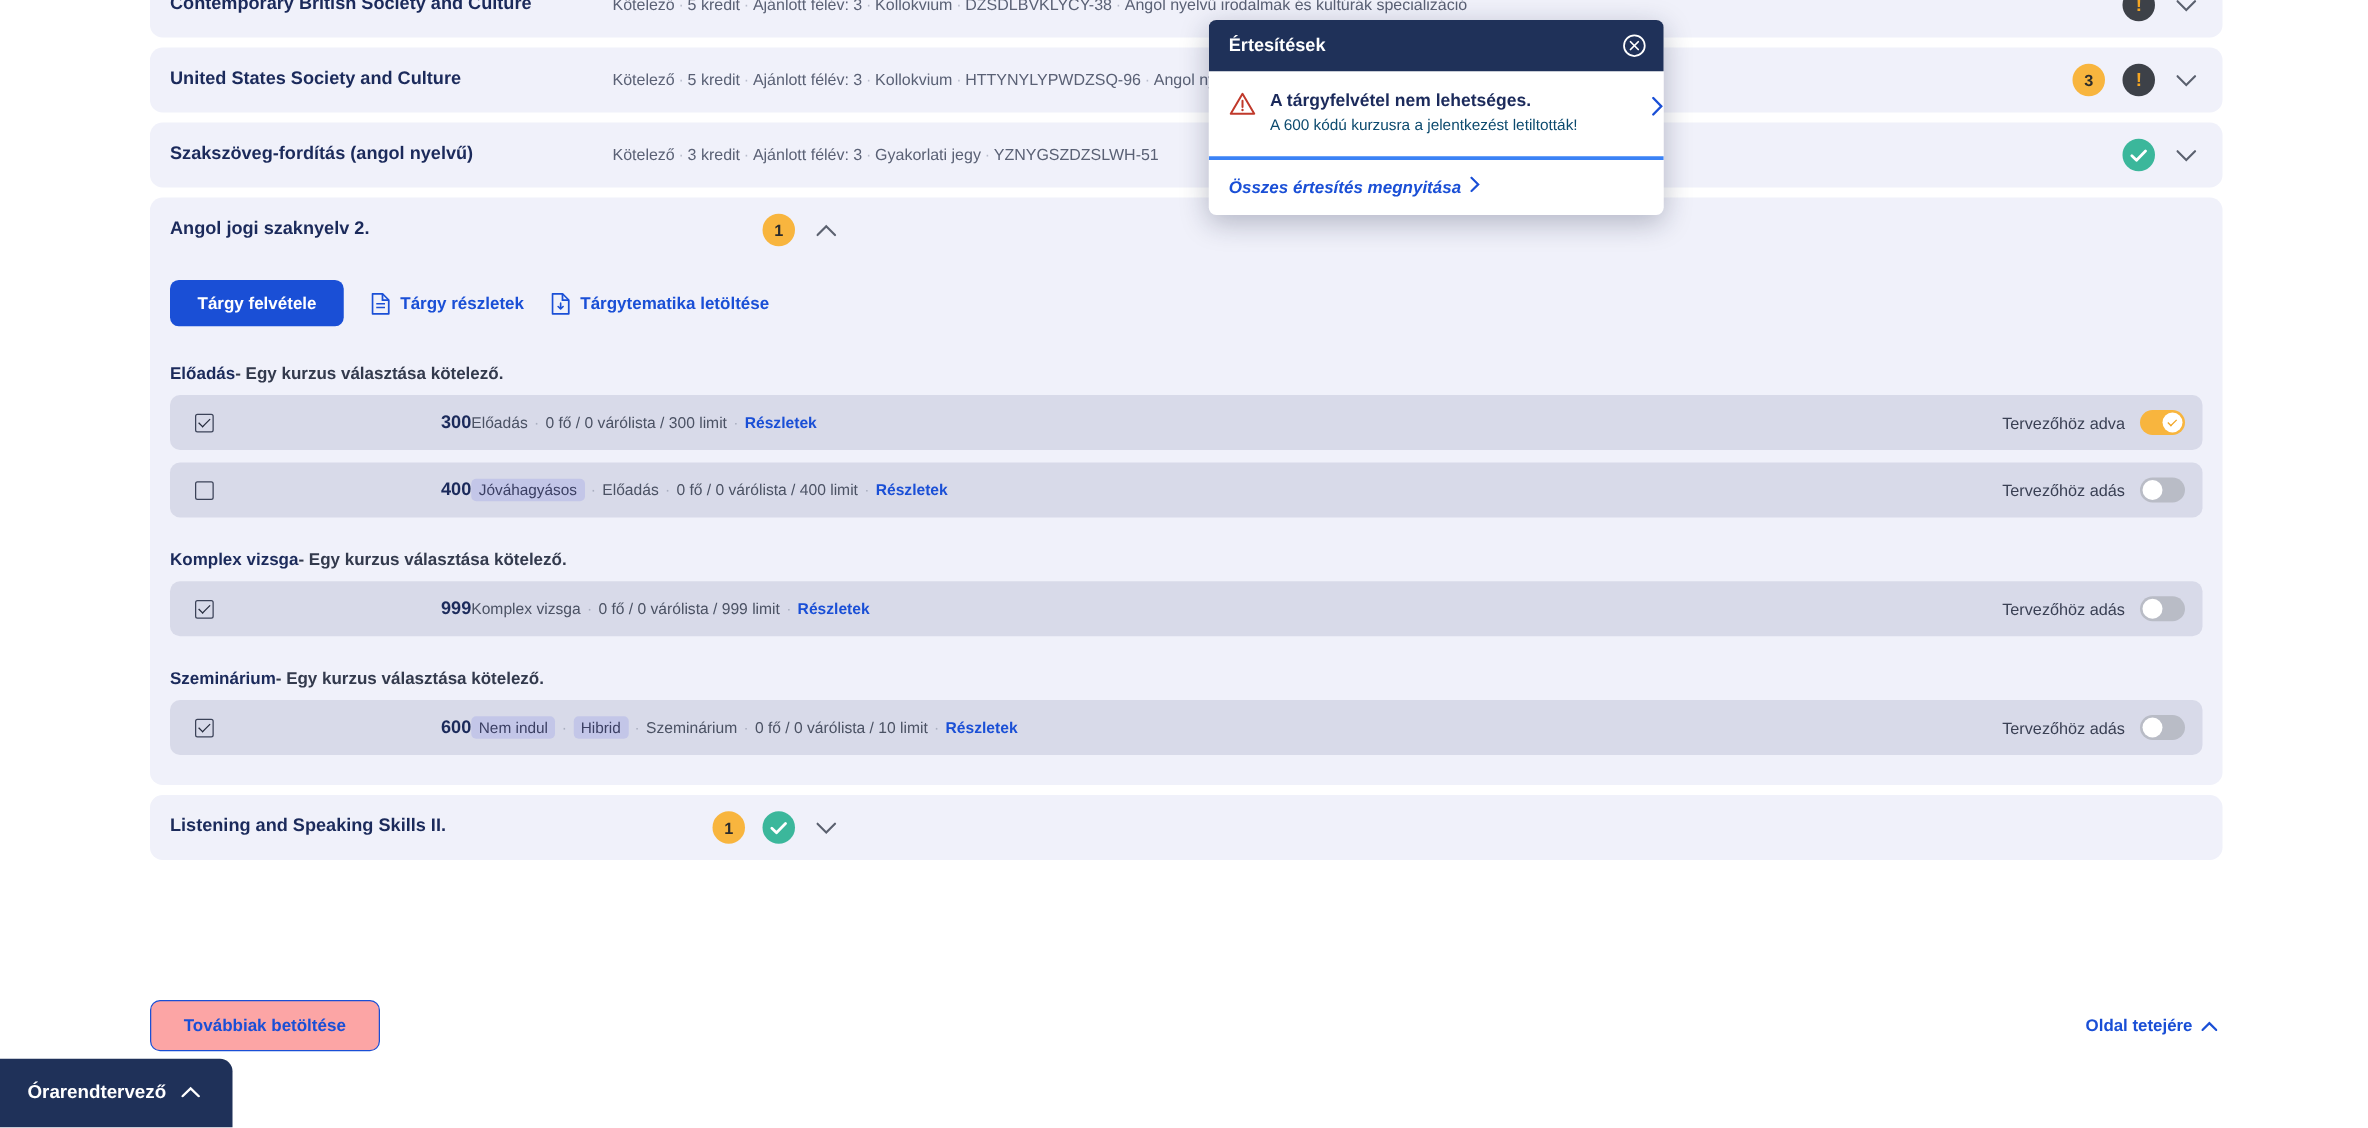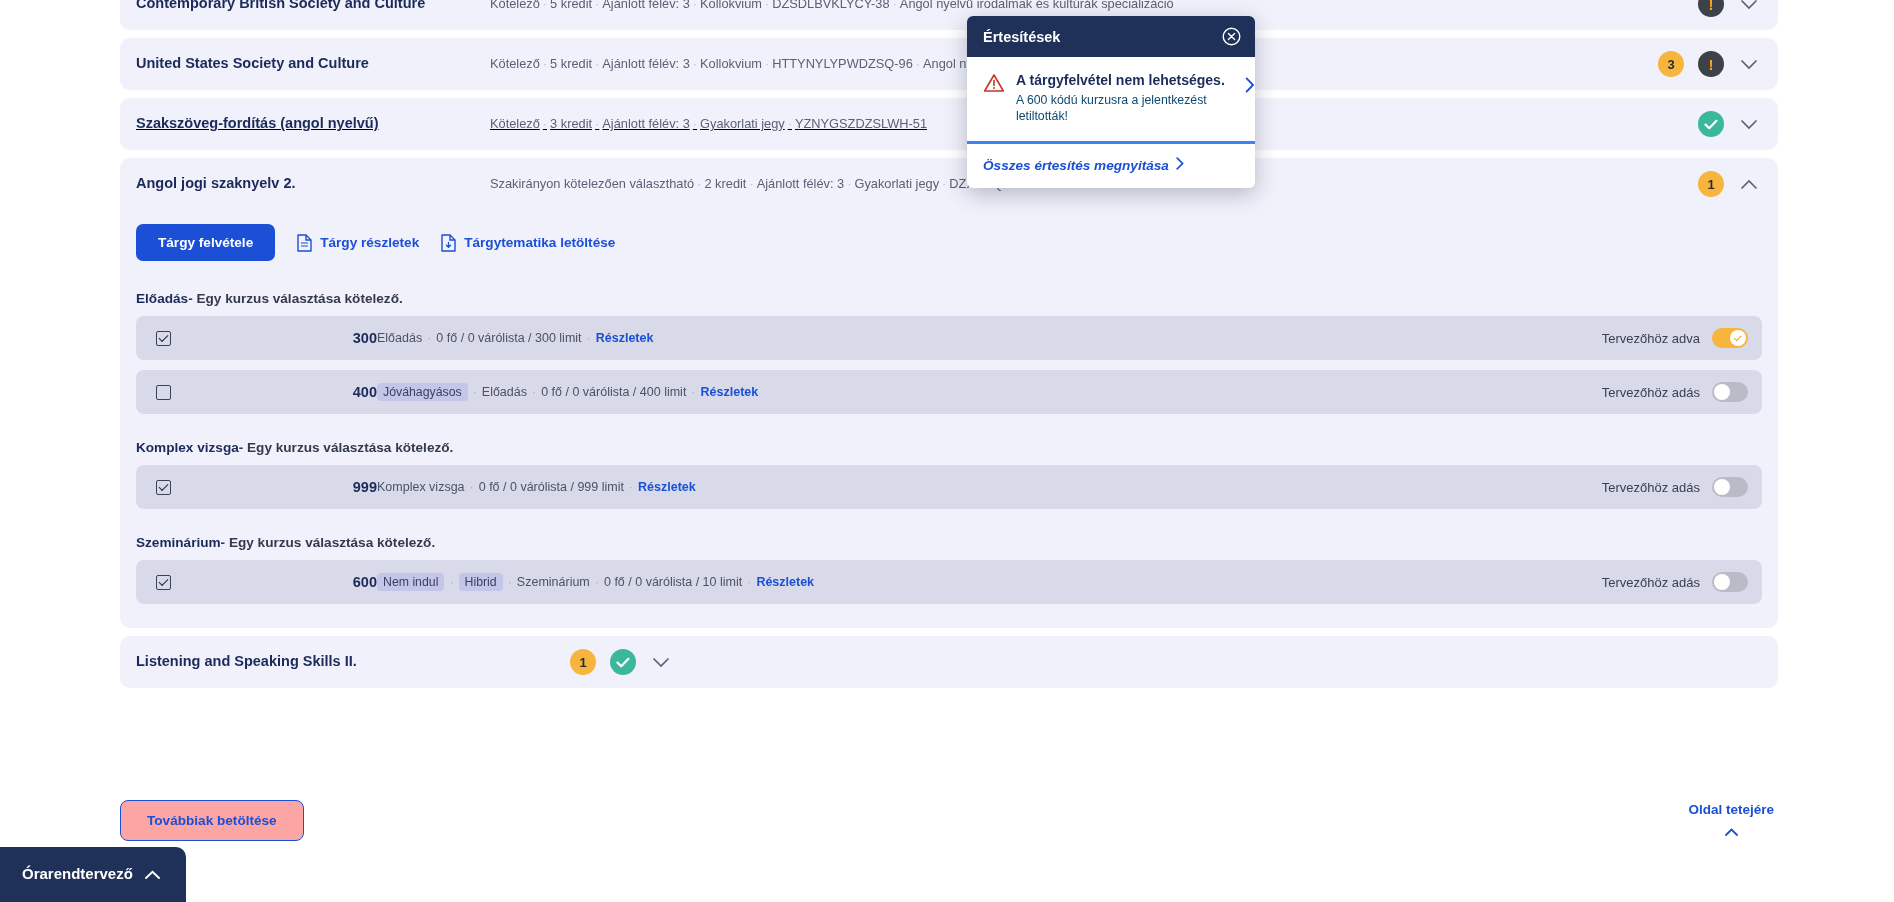--- a/index.html
+++ b/index.html
@@ -158,37 +158,36 @@
   .btn-outline {
     background:#fca5a5; border:1.4px solid #1a4fd6; color:#1a4fd6;
     border-radius:8px; padding:12px 26px;
     font-family:"Liberation Sans", sans-serif;
     font-size:13.6px; font-weight:bold; cursor:pointer;
   }
   .top-link {
     display:inline-flex; align-items:center; gap:7px;
     color:#1a4fd6; font-size:13.5px; font-weight:bold; cursor:pointer;
     padding-right:4px;
-    flex-direction:column;
   }
 
   
   .dock {
     position:absolute; left:0; bottom:0;
     background:#1f3159; color:#fff;
     border-top-right-radius:10px;
     padding:18px 26px 20px 22px;
     display:flex; align-items:center; gap:12px;
     font-size:15px; font-weight:bold;
     cursor:pointer;
   }
 
   
   .notif {
-    position:absolute; left:967px; top:16px; width:288px;
+    position:absolute; left:967px; top:16px; width:364px;
     background:#fff;
     border-radius:6px;
     box-shadow: 0 6px 22px rgba(20,30,60,.28);
     overflow:hidden;
     z-index:50;
   }
   .notif-head {
     background:#1f3159; color:#fff;
     display:flex; align-items:center; justify-content:space-between;
     padding:11px 14px 11px 16px;
@@ -245,21 +244,21 @@
               <span class="chev">
                 <svg width="17" height="11" viewBox="0 0 17 11">
                   <path d="M1 2L8 9L15 2" stroke="#5c6270" stroke-width="1.7" fill="none" stroke-linecap="round"></path>
                 </svg>
               </span>
             </div>
           </div>
         </div>
       </div>
       <div class="subject-card">
-        <div style="width: 100%; text-decoration: underline;">
+        <div style="width: 100%;">
           <div class="subj-head">
             <div class="subj-title">Szakszöveg-fordítás (angol nyelvű)</div>
             <div class="subj-meta"><span>Kötelező</span><span class="sep">·</span><span>3 kredit</span><span class="sep">·</span><span>Ajánlott félév: 3</span><span class="sep">·</span><span>Gyakorlati jegy</span><span class="sep">·</span><span>YZNYGSZDZSLWH-51</span></div>
             <div class="subj-right">
               <span class="badge-circle badge-teal">
                 <svg width="14" height="11" viewBox="0 0 14 11">
                   <path d="M1.5 5.6L5.2 9.2L12.4 1.8" stroke="#fff" stroke-width="2.2" fill="none" stroke-linecap="round" stroke-linejoin="round"></path>
                 </svg>
               </span>
               <span class="chev">
@@ -268,21 +267,20 @@
                 </svg>
               </span>
             </div>
           </div>
         </div>
       </div>
       <div class="subject-card expanded">
         <div style="width: 100%;">
           <div class="subj-head">
             <div class="subj-title">Angol jogi szaknyelv 2.</div>
-            <div class="subj-meta"><span>Szakirányon kötelezően választható</span><span class="sep">·</span><span>2 kredit</span><span class="sep">·</span><span>Ajánlott félév: 3</span><span class="sep">·</span><span>Gyakorlati jegy</span><span class="sep">·</span><span>DZXKDQLJNC-37</span></div>
             <div class="subj-right">
               <span class="badge-circle badge-amber">1</span>
               <span class="chev">
                 <svg width="17" height="11" viewBox="0 0 17 11">
                   <path d="M1 9L8 2L15 9" stroke="#5c6270" stroke-width="1.7" fill="none" stroke-linecap="round"></path>
                 </svg>
               </span>
             </div>
           </div>
           <div class="expand-body">

